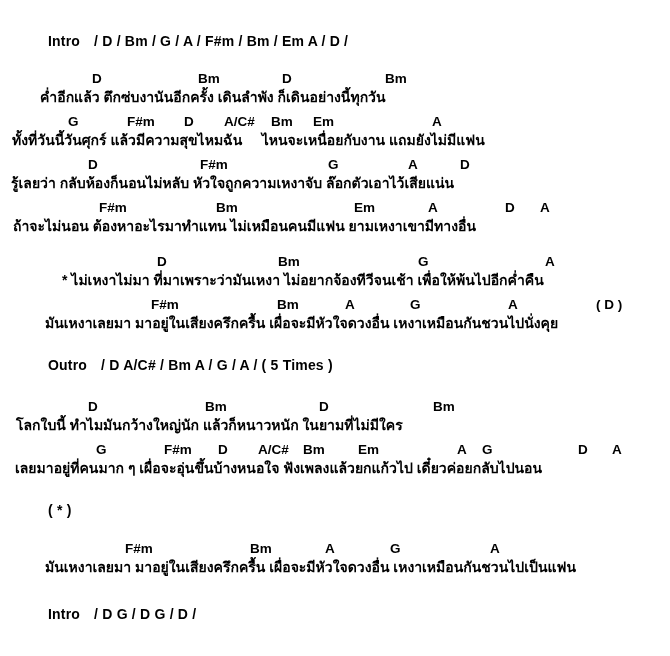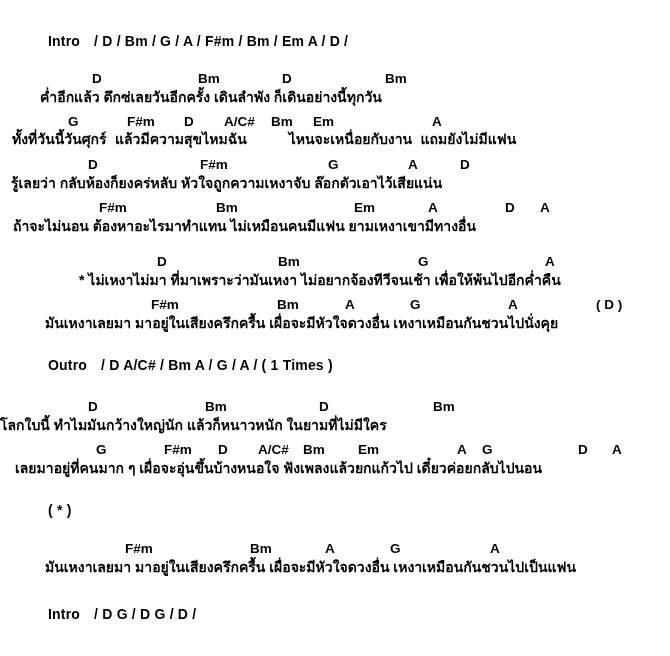--- a/index.html
+++ b/index.html
@@ -45,33 +45,33 @@
     line-height: 22px;
     white-space: pre;
   }
 </style>
 </head>
 <body>
 
 <div id="sheet" style="background: rgb(255, 255, 255); color: rgb(0, 0, 0);">
     <div class="line section-line" style="top: 33px; left: 48px;"><span class="section-label">Intro</span><span class="section-text">/ D / Bm / G / A / F#m / Bm / Em A / D /</span></div>
     <div class="line" style="top: 71px;"><span class="chord" style="left: 92px;">D</span><span class="chord" style="left: 198px;">Bm</span><span class="chord" style="left: 282px;">D</span><span class="chord" style="left: 385px;">Bm</span></div>
-    <div class="line" style="top: 86px;"><span class="lyric" style="left: 40px;">ค่ำอีกแล้ว ตึกซ่เลยวันอีกครั้ง เดินลำพัง ก็เดินอย่างนี้ทุกวัน</span></div>
+    <div class="line" style="top: 86px;"><span class="lyric" style="left: 40px;">ค่ำอีกแล้ว ตึกซ่บงานันอีกครั้ง เดินลำพัง ก็เดินอย่างนี้ทุกวัน</span></div>
     <div class="line" style="top: 114px;"><span class="chord" style="left: 68px;">G</span><span class="chord" style="left: 127px;">F#m</span><span class="chord" style="left: 184px;">D</span><span class="chord" style="left: 224px;">A/C#</span><span class="chord" style="left: 271px;">Bm</span><span class="chord" style="left: 313px;">Em</span><span class="chord" style="left: 432px;">A</span></div>
-    <div class="line" style="top: 129px;"><span class="lyric" style="left: 12px; font-family: Liberation Mono, monospace;">ทั้งที่วันนี้วันศุกร์ แล้วมีความสุขไหมฉัน     ไหนจะเหนื่อยกับงาน แถมยังไม่มีแฟน</span></div>
+    <div class="line" style="top: 129px;"><span class="lyric" style="left: 12px;">ทั้งที่วันนี้วันศุกร์ แล้วมีความสุขไหมฉัน     ไหนจะเหนื่อยกับงาน แถมยังไม่มีแฟน</span></div>
     <div class="line" style="top: 157px;"><span class="chord" style="left: 88px;">D</span><span class="chord" style="left: 200px;">F#m</span><span class="chord" style="left: 328px;">G</span><span class="chord" style="left: 408px;">A</span><span class="chord" style="left: 460px;">D</span></div>
-    <div class="line" style="top: 172px;"><span class="lyric" style="left: 11px;">รู้เลยว่า กลับห้องก็ยงคร่หลับ หัวใจถูกความเหงาจับ ล๊อกตัวเอาไว้เสียแน่น</span></div>
+    <div class="line" style="top: 172px;"><span class="lyric" style="left: 11px;">รู้เลยว่า กลับห้องก็นอนไม่หลับ หัวใจถูกความเหงาจับ ล๊อกตัวเอาไว้เสียแน่น</span></div>
     <div class="line" style="top: 200px;"><span class="chord" style="left: 99px;">F#m</span><span class="chord" style="left: 216px;">Bm</span><span class="chord" style="left: 354px;">Em</span><span class="chord" style="left: 428px;">A</span><span class="chord" style="left: 505px;">D</span><span class="chord" style="left: 540px;">A</span></div>
     <div class="line" style="top: 215px;"><span class="lyric" style="left: 13px;">ถ้าจะไม่นอน ต้องหาอะไรมาทำแทน ไม่เหมือนคนมีแฟน ยามเหงาเขามีทางอื่น</span></div>
     <div class="line" style="top: 254px;"><span class="chord" style="left: 157px;">D</span><span class="chord" style="left: 278px;">Bm</span><span class="chord" style="left: 418px;">G</span><span class="chord" style="left: 545px;">A</span></div>
-    <div class="line" style="top: 269px;"><span class="lyric" style="left: 62px; margin-left: 17px;">* ไม่เหงาไม่มา ที่มาเพราะว่ามันเหงา ไม่อยากจ้องทีวีจนเช้า เพื่อให้พ้นไปอีกค่ำคืน</span></div>
+    <div class="line" style="top: 269px;"><span class="lyric" style="left: 62px;">* ไม่เหงาไม่มา ที่มาเพราะว่ามันเหงา ไม่อยากจ้องทีวีจนเช้า เพื่อให้พ้นไปอีกค่ำคืน</span></div>
     <div class="line" style="top: 297px;"><span class="chord" style="left: 151px;">F#m</span><span class="chord" style="left: 277px;">Bm</span><span class="chord" style="left: 345px;">A</span><span class="chord" style="left: 410px;">G</span><span class="chord" style="left: 508px;">A</span><span class="chord" style="left: 596px;">( D )</span></div>
     <div class="line" style="top: 312px;"><span class="lyric" style="left: 45px;">มันเหงาเลยมา มาอยู่ในเสียงครึกครื้น เผื่อจะมีหัวใจดวงอื่น เหงาเหมือนกันชวนไปนั่งคุย</span></div>
-    <div class="line section-line" style="top: 357px; left: 48px;"><span class="section-label">Outro</span><span class="section-text">/ D A/C# / Bm A / G / A / ( 1 Times )</span></div>
+    <div class="line section-line" style="top: 357px; left: 48px;"><span class="section-label">Outro</span><span class="section-text">/ D A/C# / Bm A / G / A / ( 5 Times )</span></div>
     <div class="line" style="top: 399px;"><span class="chord" style="left: 88px;">D</span><span class="chord" style="left: 205px;">Bm</span><span class="chord" style="left: 319px;">D</span><span class="chord" style="left: 433px;">Bm</span></div>
-    <div class="line" style="top: 414px;"><span class="lyric" style="left: 0; text-align: right;">โลกใบนี้ ทำไมมันกว้างใหญ่นัก แล้วก็หนาวหนัก ในยามที่ไม่มีใคร</span></div>
+    <div class="line" style="top: 414px;"><span class="lyric" style="left: 16px; text-align: right;">โลกใบนี้ ทำไมมันกว้างใหญ่นัก แล้วก็หนาวหนัก ในยามที่ไม่มีใคร</span></div>
     <div class="line" style="top: 442px;"><span class="chord" style="left: 96px;">G</span><span class="chord" style="left: 164px;">F#m</span><span class="chord" style="left: 218px;">D</span><span class="chord" style="left: 258px;">A/C#</span><span class="chord" style="left: 303px;">Bm</span><span class="chord" style="left: 358px;">Em</span><span class="chord" style="left: 457px;">A</span><span class="chord" style="left: 482px;">G</span><span class="chord" style="left: 578px;">D</span><span class="chord" style="left: 612px;">A</span></div>
     <div class="line" style="top: 457px;"><span class="lyric" style="left: 15px; text-align: right;">เลยมาอยู่ที่คนมาก ๆ เผื่อจะอุ่นขึ้นบ้างหนอใจ ฟังเพลงแล้วยกแก้วไป เดี๋ยวค่อยกลับไปนอน</span></div>
     <div class="line section-line" style="top: 502px; left: 48px;"><span class="section-label">( * )</span></div>
     <div class="line" style="top: 541px;"><span class="chord" style="left: 125px;">F#m</span><span class="chord" style="left: 250px;">Bm</span><span class="chord" style="left: 325px;">A</span><span class="chord" style="left: 390px;">G</span><span class="chord" style="left: 490px;">A</span></div>
     <div class="line" style="top: 556px;"><span class="lyric" style="left: 45px;">มันเหงาเลยมา มาอยู่ในเสียงครึกครื้น เผื่อจะมีหัวใจดวงอื่น เหงาเหมือนกันชวนไปเป็นแฟน</span></div>
     <div class="line section-line" style="top: 606px; left: 48px;"><span class="section-label">Intro</span><span class="section-text">/ D G / D G / D /</span></div>
   </div>
 
 </body></html>

